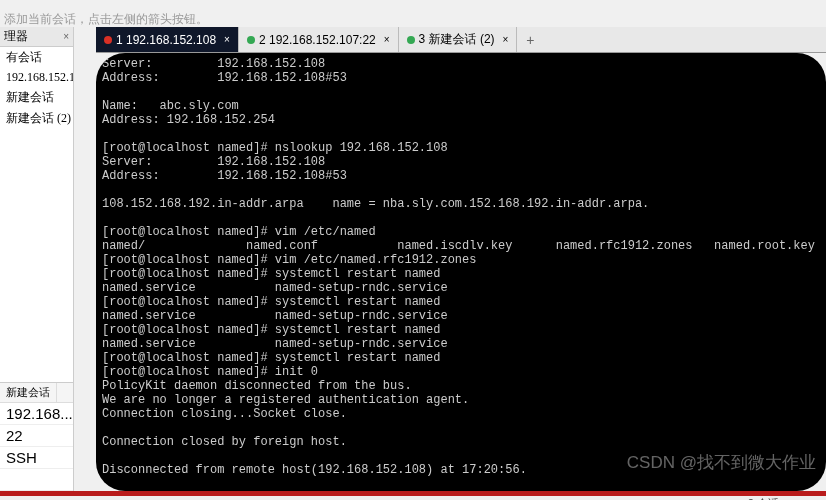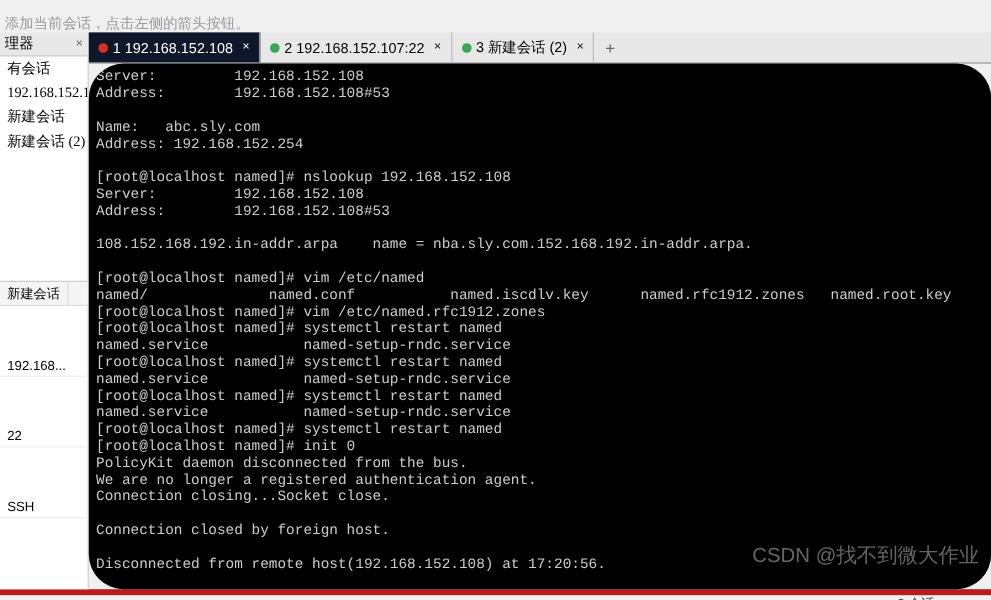--- a/index.html
+++ b/index.html
@@ -1,27 +1,27 @@
 <!DOCTYPE html>
 <html><head>
 <meta charset="utf-8">
 <style>
 * { margin: 0; padding: 0; box-sizing: border-box; }
 body { font-family: "Microsoft YaHei", Arial, sans-serif; font-size: 12px; background: #f0f0f0; width: 826px; height: 500px; overflow: hidden; position: relative; }
 .top-hint { height: 16px; color: #999; padding-left: 4px; font-size: 12px; line-height: 16px; margin-top: 11px; }
-.main-area { display: flex; height: 464px; }
+.main-area { display: flex; height: 464px; gap: 22px; }
 .sidebar { width: 74px; background: #fff; border-right: 1px solid #ccc; display: flex; flex-direction: column; }
 .sidebar-header { background: #e8e8e8; border-bottom: 1px solid #ccc; height: 20px; display: flex; align-items: center; justify-content: space-between; padding: 0 4px; }
 .sidebar-close { cursor: pointer; font-size: 10px; color: #666; }
 .session-tree { flex: 1; overflow: hidden; }
 .tree-item { padding: 2px 6px; font-size: 12px; white-space: nowrap; overflow: hidden; cursor: pointer; font-family: Liberation Serif, serif; }
 .bottom-table { border-top: 1px solid #ccc; }
 .table-header { background: #f5f5f5; display: flex; border-bottom: 1px solid #ddd; }
 .table-header div { padding: 2px 6px; font-size: 11px; border-right: 1px solid #ddd; }
-.table-row { padding: 2px 6px; font-size: 11px; border-bottom: 1px solid #eee; margin-top: 42px; }
+.table-row { padding: 2px 6px; font-size: 15px; border-bottom: 1px solid #eee; }
 .content-area { flex: 1; display: flex; flex-direction: column; }
 .tabs { display: flex; background: #e8e8e8; height: 26px; border-bottom: 1px solid #999; }
 .tab { display: flex; align-items: center; padding: 0 8px; border-right: 1px solid #bbb; cursor: pointer; font-size: 12px; gap: 4px; }
 .tab.active { background: #0f172a; color: #fff; }
 .tab-dot { width: 8px; height: 8px; border-radius: 50%; display: inline-block; }
 .tab-dot.red { background: #d93025; }
 .tab-dot.green { background: #34a853; }
 .tab-close { margin-left: 4px; font-size: 10px; cursor: pointer; }
 .tab-add { width: 26px; display: flex; align-items: center; justify-content: center; cursor: pointer; color: #666; font-size: 14px; }
 .terminal { flex: 1; background: #000; color: #ccc; font-family: Consolas, "Courier New", monospace; font-size: 12px; line-height: 14px; padding: 4px 6px; white-space: pre; overflow: hidden; border-radius: 29px; }

